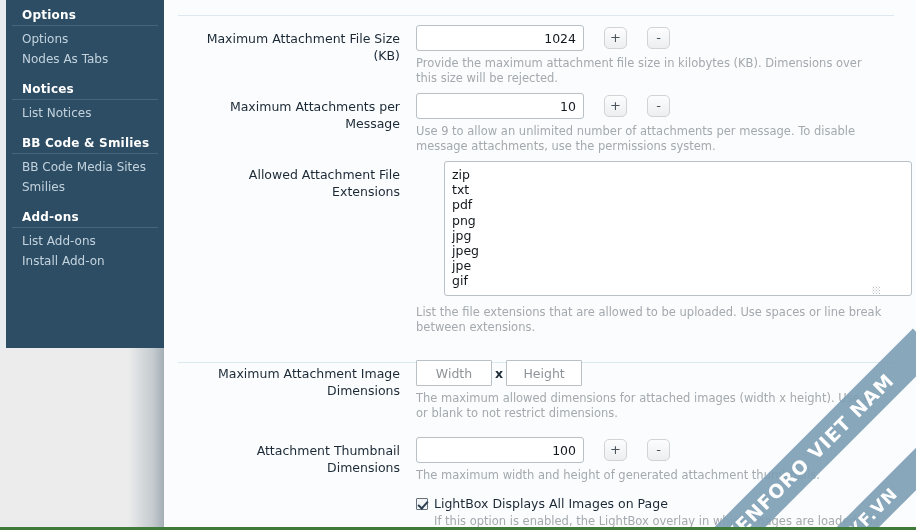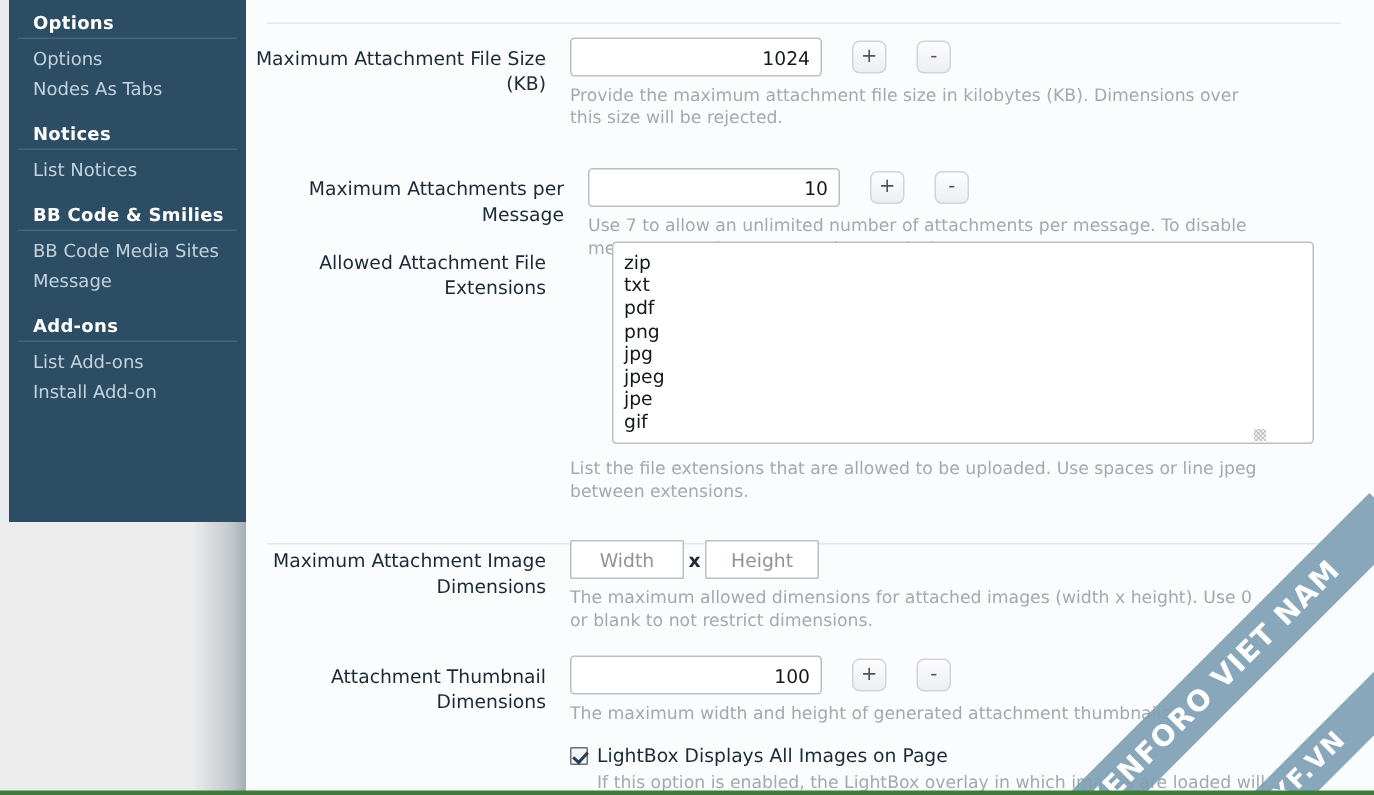--- a/index.html
+++ b/index.html
@@ -68,20 +68,21 @@
     background: #dde9f0;
     margin: 0 0 0 0;
   }
   #div-top { position: absolute; left: 14px; top: 15px; width: 716px; }
   #div-mid { position: absolute; left: 14px; top: 362px; width: 716px; }
 
   .row {
     position: absolute;
     display: flex;
     align-items: flex-start;
+    padding-left: 36px;
   }
   .row-label {
     width: 216px;
     text-align: right;
     padding-right: 16px;
     font-size: 12.5px;
     color: #1b2936;
     line-height: 17px;
     padding-top: 5px;
   }
@@ -257,21 +258,21 @@
       </div>
 
       <div class="nav-group">
         <div class="nav-head">Notices</div>
         <div class="nav-item">List Notices</div>
       </div>
 
       <div class="nav-group">
         <div class="nav-head">BB Code &amp; Smilies</div>
         <div class="nav-item">BB Code Media Sites</div>
-        <div class="nav-item">Message</div>
+        <div class="nav-item">Smilies</div>
       </div>
 
       <div class="nav-group">
         <div class="nav-head">Add-ons</div>
         <div class="nav-item">List Add-ons</div>
         <div class="nav-item">Install Add-on</div>
       </div>
 
     </div>
     <div id="left-shadow"></div>
@@ -286,47 +287,47 @@
       <div class="row-field">
         <div class="ctrl-line">
           <input class="num" type="text" value="1024" style="">
           <div class="stepper">+</div>
           <div class="stepper">-</div>
         </div>
         <div class="help">Provide the maximum attachment file size in kilobytes (KB). Dimensions over this size will be rejected.</div>
       </div>
     </div>
 
-    <div class="row" style="left:12px; top:93px;margin-top:19px;">
+    <div class="row" style="left:0px; top:93px;">
       <div class="row-label">Maximum Attachments per Message</div>
       <div class="row-field">
         <div class="ctrl-line">
           <input class="num" type="text" value="10" style="">
           <div class="stepper">+</div>
           <div class="stepper">-</div>
         </div>
-        <div class="help">Use 7 to allow an unlimited number of attachments per message. To disable message attachments, use the permissions system.</div>
+        <div class="help">Use 9 to allow an unlimited number of attachments per message. To disable message attachments, use the permissions system.</div>
       </div>
     </div>
 
     <div class="row" style="left:0px; top:161px;">
       <div class="row-label">Allowed Attachment File Extensions</div>
       <div class="row-field">
         <div class="ta-wrap">
           <textarea class="ext" style="">zip
 txt
 pdf
 png
 jpg
 jpeg
 jpe
 gif</textarea>
           <div class="resize-grip"></div>
         </div>
-        <div class="help">List the file extensions that are allowed to be uploaded. Use spaces or line jpeg between extensions.</div>
+        <div class="help">List the file extensions that are allowed to be uploaded. Use spaces or line break between extensions.</div>
       </div>
     </div>
 
     <div class="divider" id="div-mid"></div>
 
     <div class="row" style="left:0px; top:360px;">
       <div class="row-label">Maximum Attachment Image Dimensions</div>
       <div class="row-field">
         <div class="ctrl-line" style="gap:0;">
           <input class="dim" type="text" placeholder="Width" style="">

